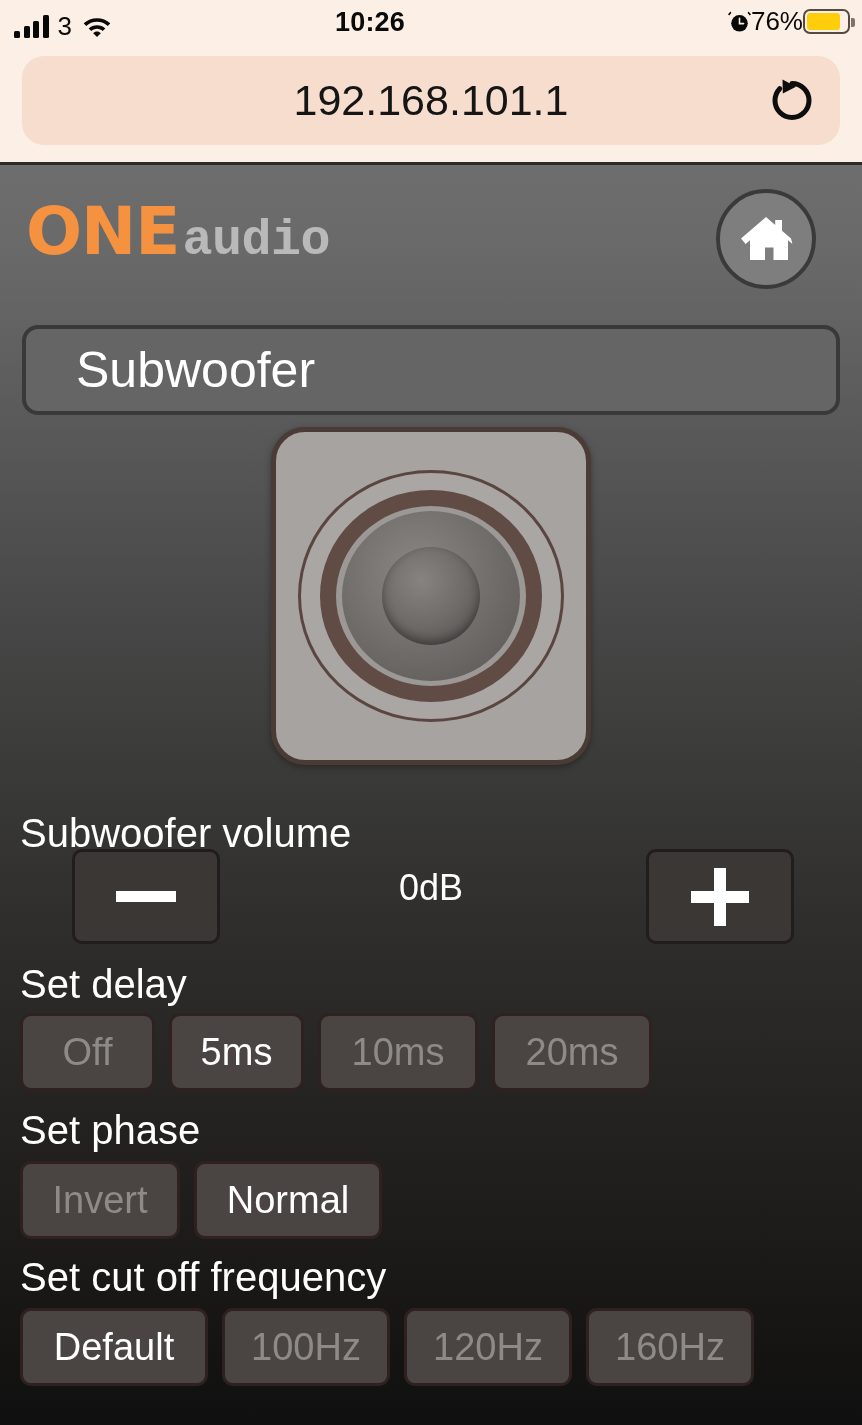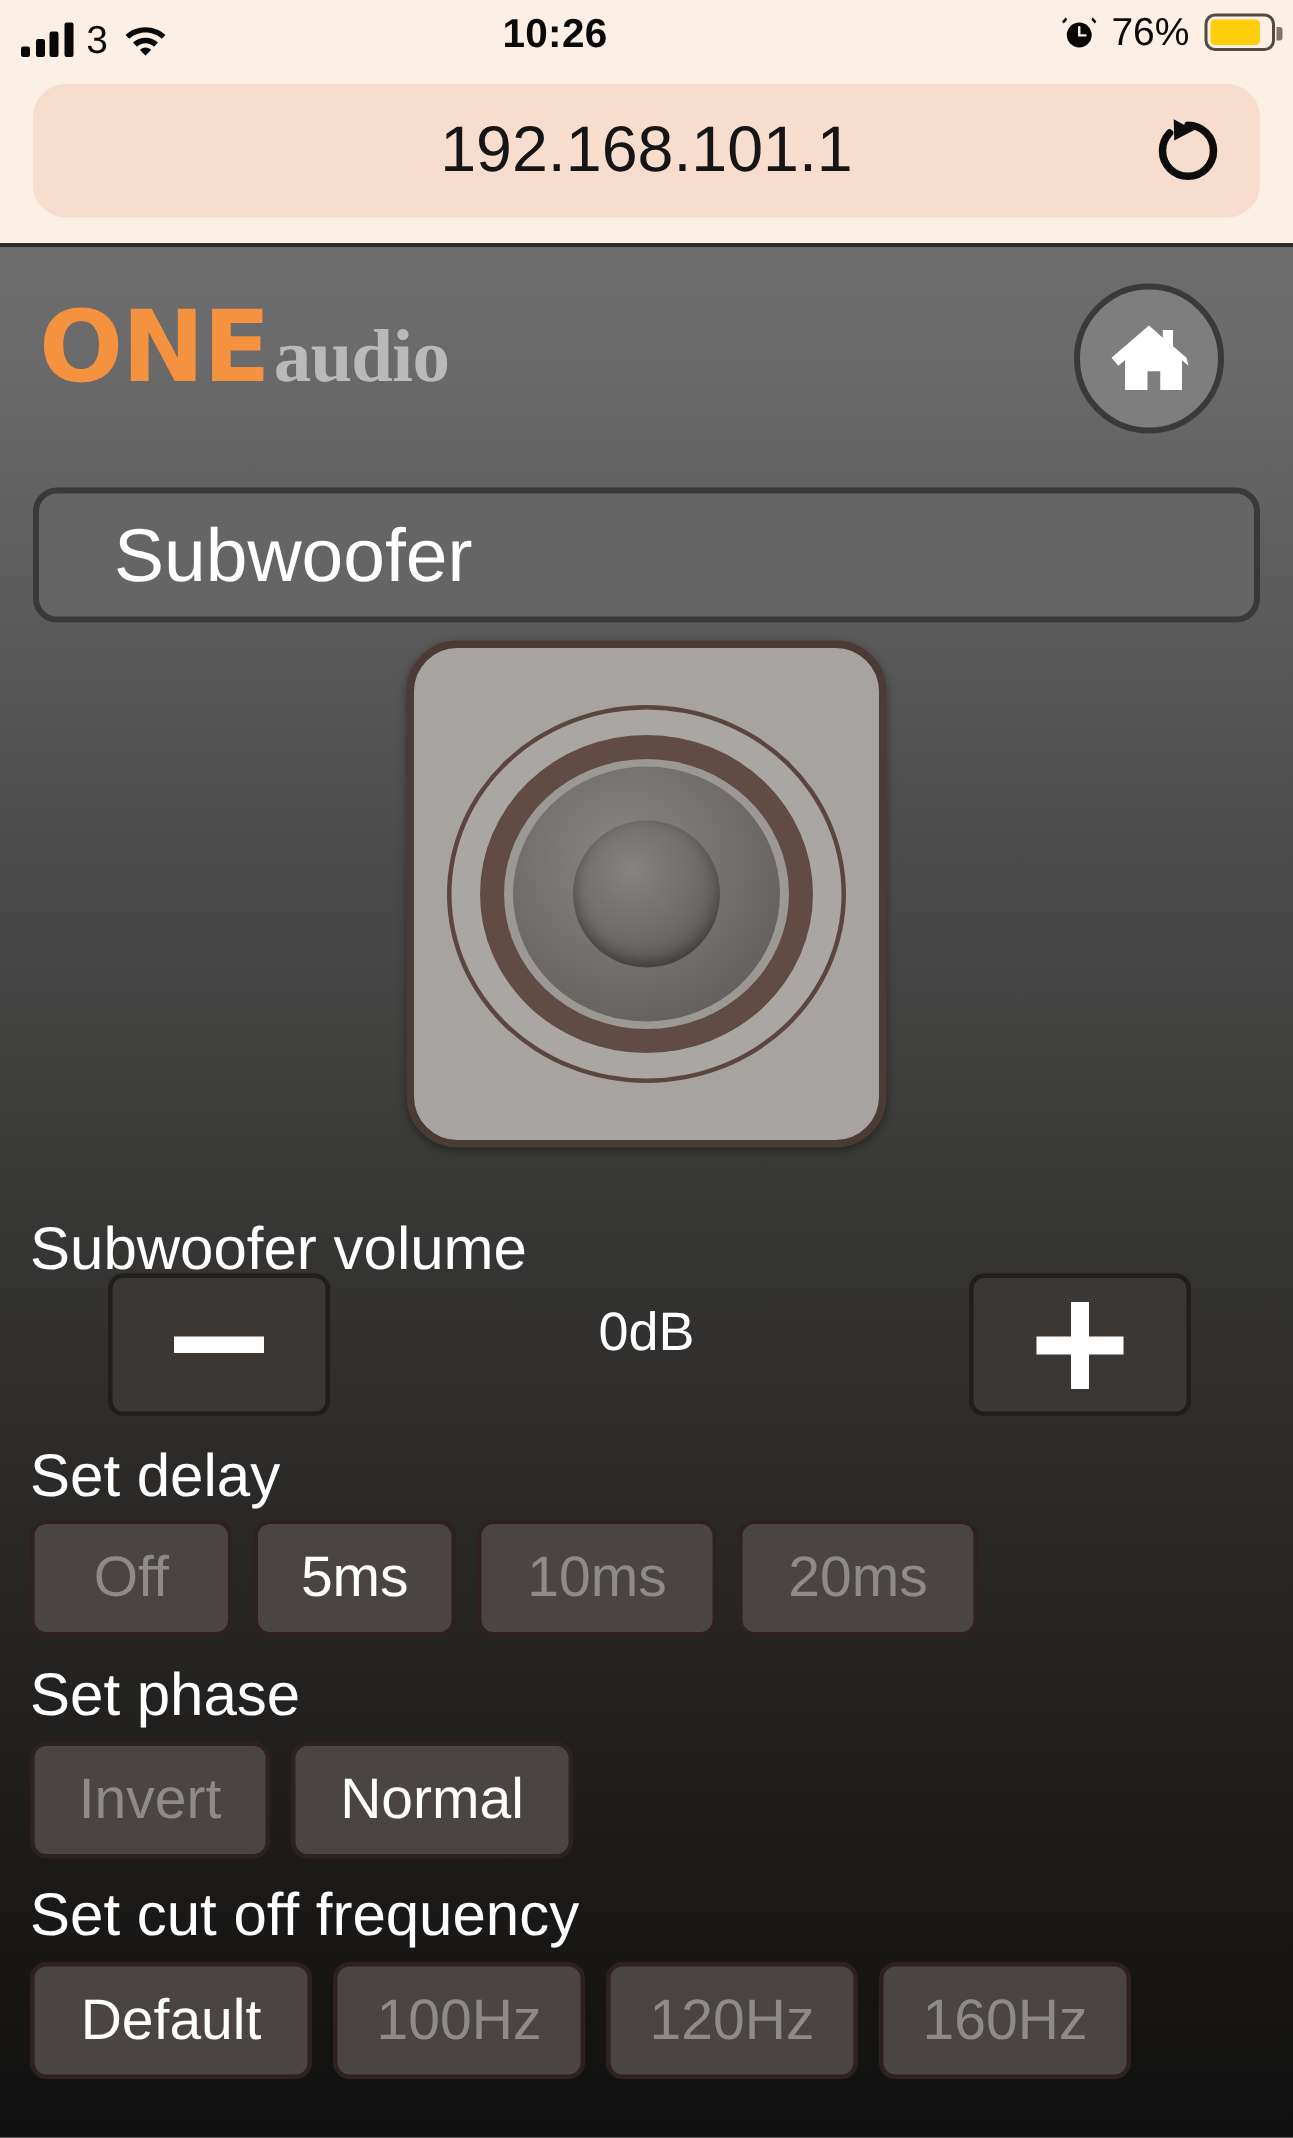--- a/index.html
+++ b/index.html
@@ -67,21 +67,20 @@
     font-weight: 700;
     color: #0a0a0a;
     letter-spacing: 0.2px;
   }
 
   .sb-right {
     position: absolute;
     right: 12px; top: 6px;
     display: flex;
     align-items: center;
-    gap: 10px;
     height: 30px;
   }
   .alarm { width: 23px; height: 23px; }
   .batt-pct {
     font-size: 26px;
     color: #0a0a0a;
     font-weight: 400;
   }
   .battery {
     position: relative;
@@ -180,21 +179,21 @@
     color: #f59240;
     letter-spacing: -1px;
     font-family: "DejaVu Sans", sans-serif;
   }
   .logo-audio {
     font-size: 50px;
     font-weight: 700;
     color: #b9b9b9;
     margin-left: 3px;
     letter-spacing: -0.5px;
-    font-family: Liberation Serif, serif;
+    font-family: Liberation Mono, monospace;
   }
   .home-btn {
     position: absolute;
     right: 46px; top: 24px;
     width: 100px; height: 100px;
     border-radius: 50%;
     background: #7e7e7e;
     border: 4px solid #3c3a38;
     box-sizing: border-box;
     display: flex;

